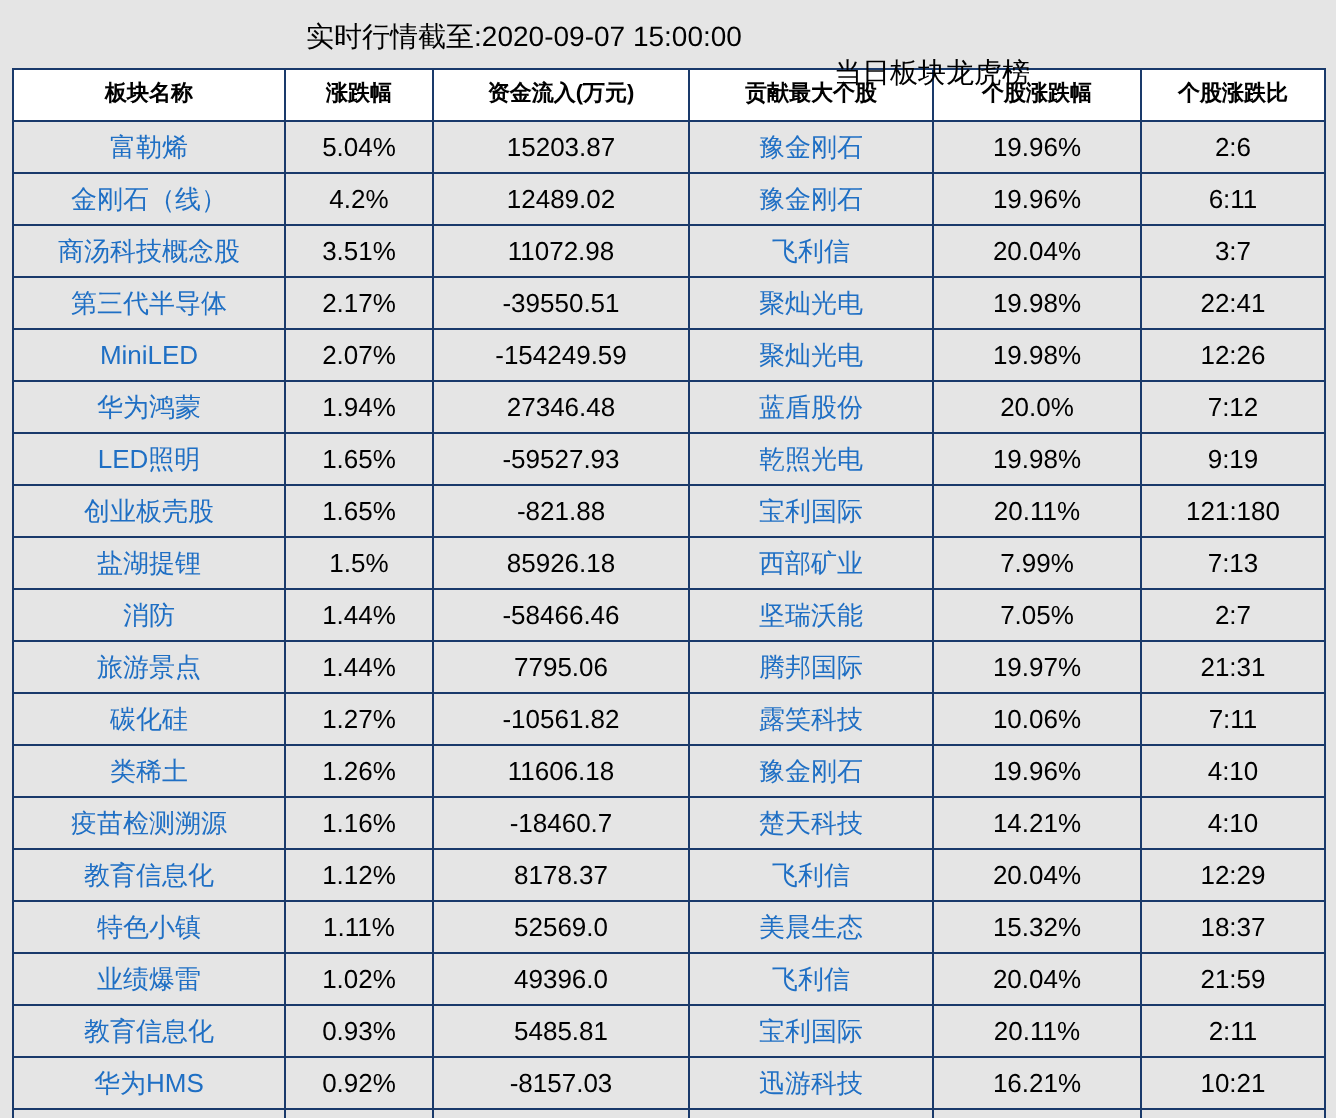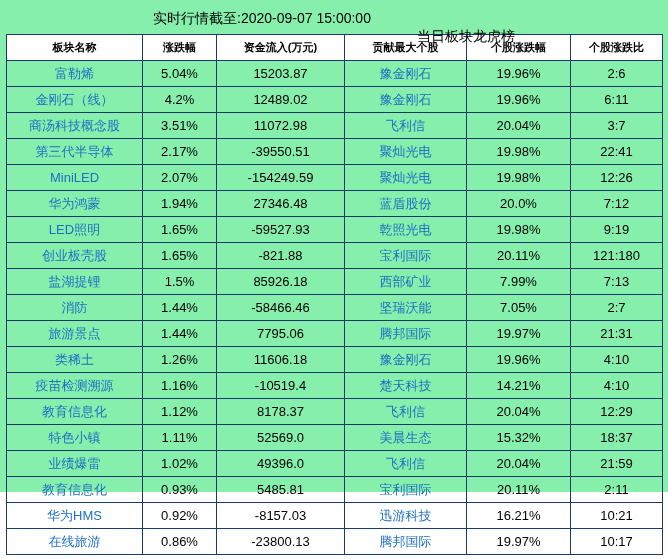--- a/index.html
+++ b/index.html
@@ -9,23 +9,23 @@
   }
   body {
     width: 668px;
     height: 559px;
     font-family: "Liberation Sans", sans-serif;
     color: #000000;
     overflow: hidden;
   }
   .page {
     width: 668px;
-    height: 492px;
+    height: 559px;
     position: relative;
-    background: #86efac;
+    background: #e5e5e5;
   }
   .title-bar {
     display: flex;
     align-items: center;
     justify-content: center;
     gap: 46px;
     height: 30px;
     padding-top: 4px;
     font-size: 14px;
     color: #000000;
@@ -184,31 +184,39 @@
         </tr>
         <tr>
           <td class="name-cell">旅游景点</td>
           <td class="num-cell">1.44%</td>
           <td class="num-cell">7795.06</td>
           <td class="stock-cell">腾邦国际</td>
           <td class="num-cell">19.97%</td>
           <td class="num-cell">21:31</td>
         </tr>
         <tr>
+          <td class="name-cell">碳化硅</td>
+          <td class="num-cell">1.27%</td>
+          <td class="num-cell">-10561.82</td>
+          <td class="stock-cell">露笑科技</td>
+          <td class="num-cell">10.06%</td>
+          <td class="num-cell">7:11</td>
+        </tr>
+        <tr>
           <td class="name-cell">类稀土</td>
           <td class="num-cell">1.26%</td>
           <td class="num-cell">11606.18</td>
           <td class="stock-cell">豫金刚石</td>
           <td class="num-cell">19.96%</td>
           <td class="num-cell">4:10</td>
         </tr>
         <tr>
           <td class="name-cell">疫苗检测溯源</td>
           <td class="num-cell">1.16%</td>
-          <td class="num-cell">-10519.4</td>
+          <td class="num-cell">-18460.7</td>
           <td class="stock-cell">楚天科技</td>
           <td class="num-cell">14.21%</td>
           <td class="num-cell">4:10</td>
         </tr>
         <tr>
           <td class="name-cell">教育信息化</td>
           <td class="num-cell">1.12%</td>
           <td class="num-cell">8178.37</td>
           <td class="stock-cell">飞利信</td>
           <td class="num-cell">20.04%</td>

